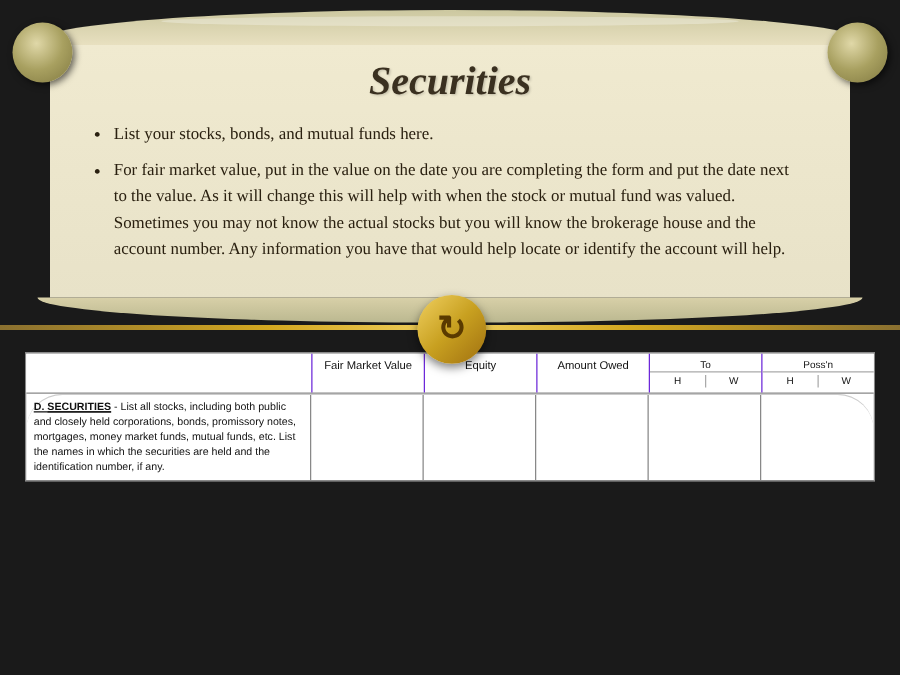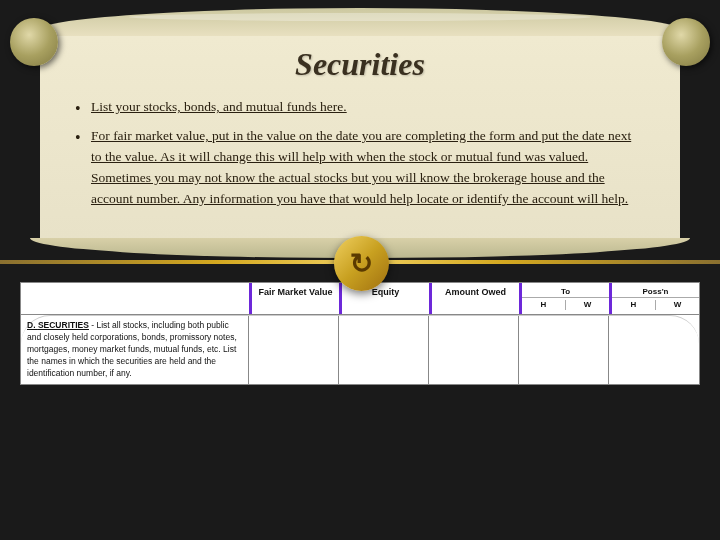--- a/index.html
+++ b/index.html
@@ -30,21 +30,20 @@
 
     .scroll-content ul {
       list-style: none;
       padding: 0;
     }
 
     .scroll-content ul li {
       padding-left: 16px;
       position: relative;
       margin-bottom: 8px;
-      text-decoration: underline;
     }
 
     .scroll-content ul li::before {
       content: '•';
       position: absolute;
       left: 0;
       font-size: 16px;
     }
 
     .arrow-circle {
@@ -84,24 +83,23 @@
       flex: 1;
       min-width: 180px;
     }
 
     .table-col-header {
       width: 90px;
       text-align: center;
       font-size: 9px;
       color: #111;
       padding: 4px 0;
-      border-left: 3px solid #6d28d9;
+      border-left: 1px solid #6d28d9;
       line-height: 1.3;
       font-family: Arial, sans-serif;
-      font-weight: bold;
     }
 
     .col-header-split {
       display: flex;
       gap: 0;
     }
 
     .col-header-split-item {
       flex: 1;
       text-align: center;

